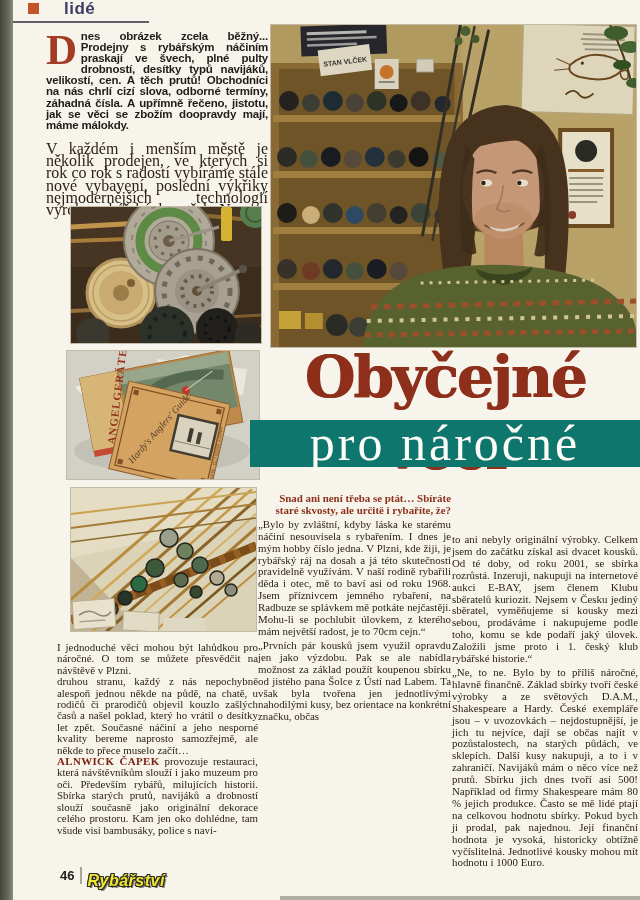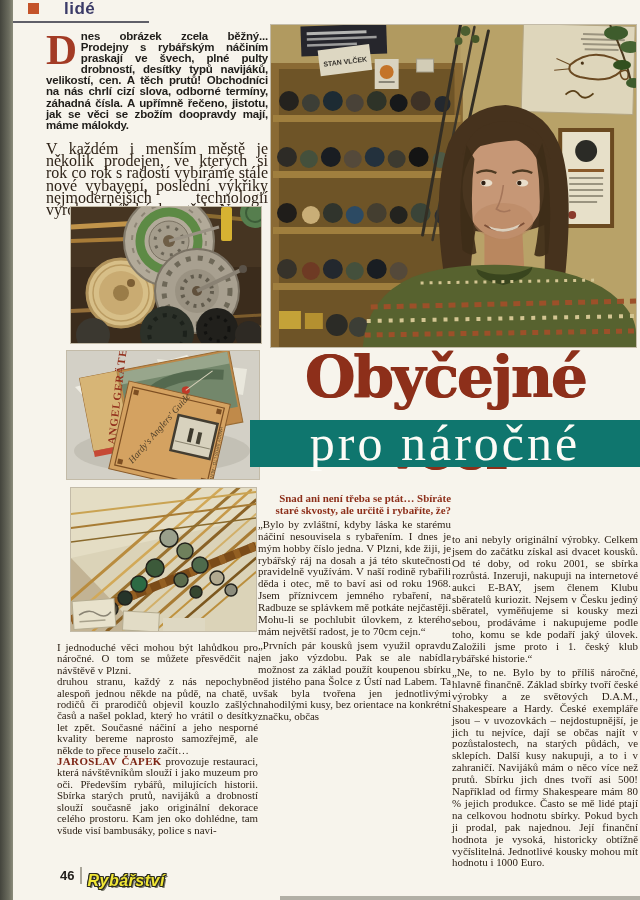--- a/index.html
+++ b/index.html
@@ -347,21 +347,21 @@
   </div>
 
   <div class="headline-1">Obyčejné věci</div>
   <div class="headline-band">
     <div class="headline-2">pro náročné</div>
   </div>
 
   <div class="col col-left">
     <p>I jednoduché věci mohou být lahůdkou pro náročné. O tom se můžete přesvědčit na návštěvě v Plzni.</p>
     <p>druhou stranu, každý z nás nepochybně alespoň jednou někde na půdě, na chatě, u rodičů či prarodičů objevil kouzlo zašlých časů a našel poklad, který ho vrátil o desítky let zpět. Současné náčiní a jeho nesporné kvality bereme naprosto samozřejmě, ale někde to přece muselo začít…</p>
-    <p><span class="person-name">JAROSLAV ČAPEK</span><span> provozuje restauraci, která návštěvníkům slouží i jako muzeum pro oči. Především rybářů, milujících historii. Sbírka starých prutů, navijáků a drobností slouží současně jako originální dekorace celého prostoru. Kam jen oko dohlédne, tam všude visí bambusáky, police s navi-</span></p>
+    <p><span class="person-name">ALNWICK ČAPEK</span><span> provozuje restauraci, která návštěvníkům slouží i jako muzeum pro oči. Především rybářů, milujících historii. Sbírka starých prutů, navijáků a drobností slouží současně jako originální dekorace celého prostoru. Kam jen oko dohlédne, tam všude visí bambusáky, police s navi-</span></p>
   </div>
 
   <div class="col col-mid">
     <p class="subhead">Snad ani není třeba se ptát… Sbíráte staré skvosty, ale určitě i rybaříte, že?</p>
     <p class="answer">„Bylo by zvláštní, kdyby láska ke starému náčiní nesouvisela s rybařením. I dnes je mým hobby číslo jedna. V Plzni, kde žiji, je rybářský ráj na dosah a já této skutečnosti pravidelně využívám. V naší rodině rybařili děda i otec, mě to baví asi od roku 1968. Jsem příznivcem jemného rybaření, na Radbuze se splávkem mě potkáte nejčastěji. Mohu-li se pochlubit úlovkem, z kterého mám největší radost, je to 70cm cejn.“</p>
     <p class="answer">„Prvních pár kousků jsem využil opravdu jen jako výzdobu. Pak se ale nabídla možnost za základ použít koupenou sbírku od jistého pana Šolce z Ústí nad Labem. Ta však byla tvořena jen jednotlivými nahodilými kusy, bez orientace na konkrétní značku, občas</p>
   </div>
 
   <div class="col col-right">
     <p>to ani nebyly originální výrobky. Celkem jsem do začátku získal asi dvacet kousků. Od té doby, od roku 2001, se sbírka rozrůstá. Inzeruji, nakupuji na internetové aukci E-BAY, jsem členem Klubu sběratelů kuriozit. Nejsem v Česku jediný sběratel, vyměňujeme si kousky mezi sebou, prodáváme i nakupujeme podle toho, komu se kde podaří jaký úlovek. Založili jsme proto i 1. český klub rybářské historie.“</p>

